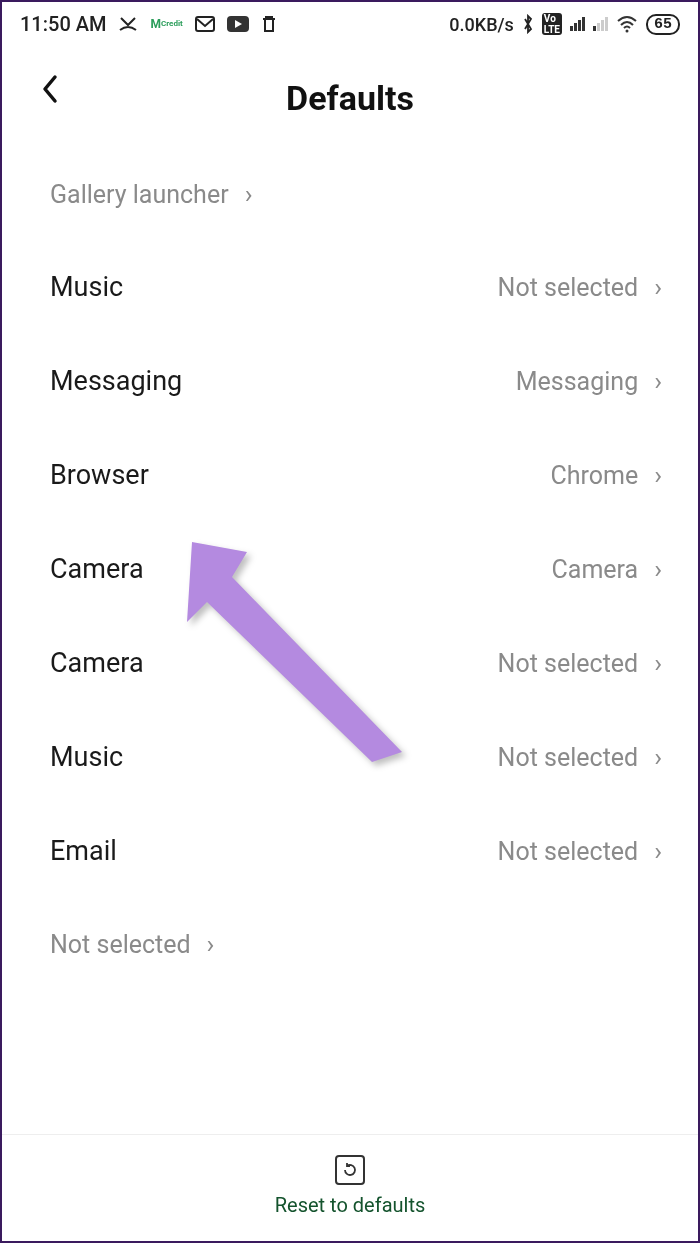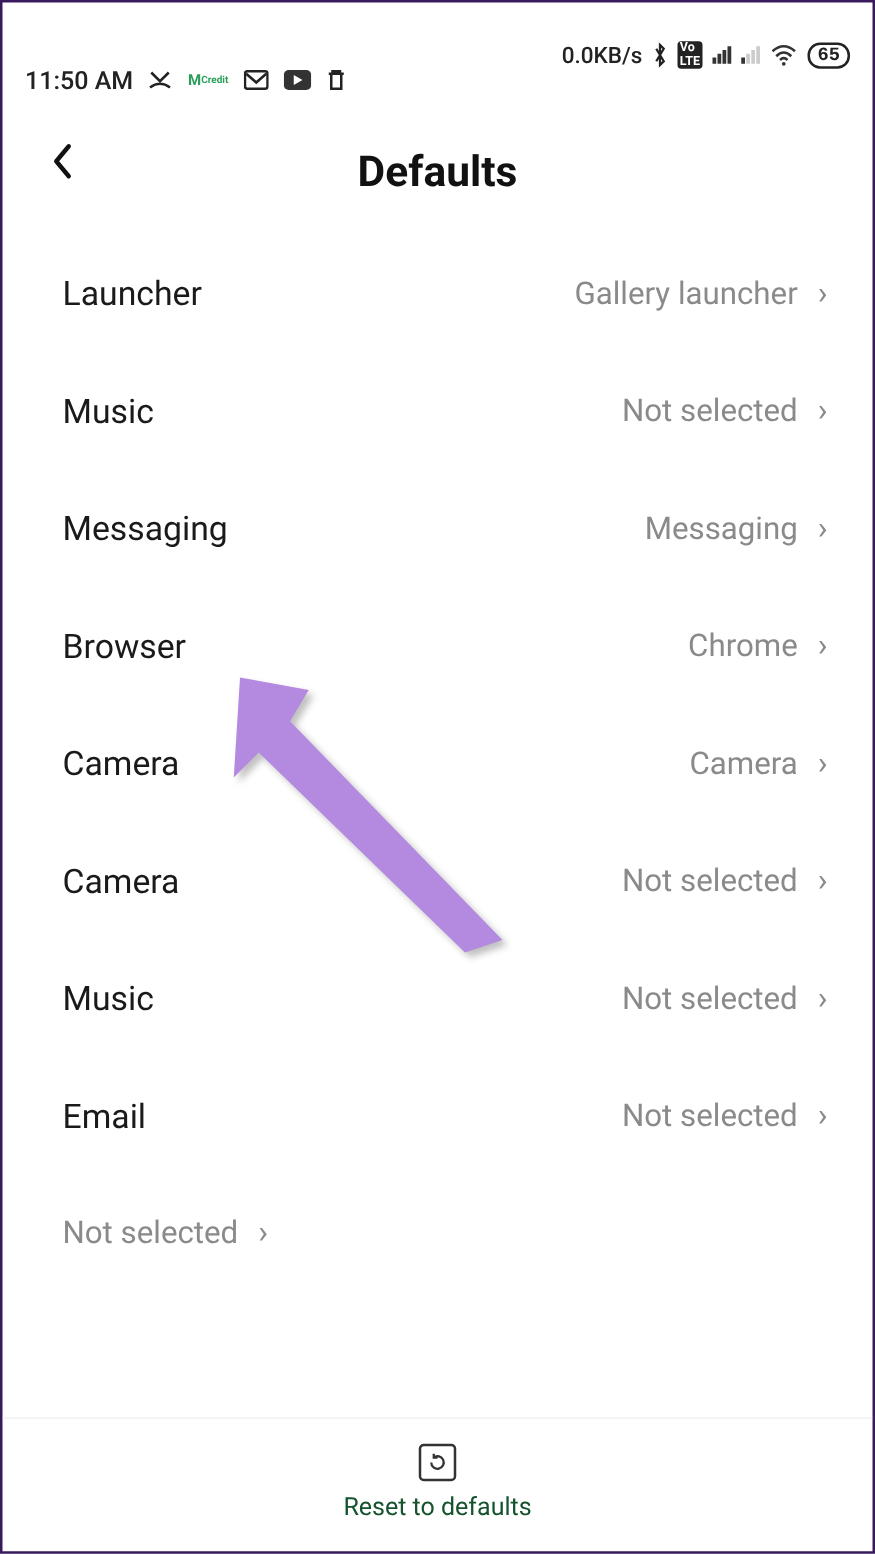--- a/index.html
+++ b/index.html
@@ -1,19 +1,19 @@
 <!DOCTYPE html>
 <html><head>
   <meta charset="utf-8">
   <style>
     * { margin: 0; padding: 0; box-sizing: border-box; font-family: -apple-system, BlinkMacSystemFont, 'Segoe UI', Roboto, sans-serif; }
     body { width: 700px; height: 1243px; background: #fff; border: 2px solid #3a1a5e; position: relative; overflow: hidden; }
     
     .status-bar { display: flex; justify-content: space-between; align-items: center; padding: 10px 18px 6px; font-size: 20px; font-weight: 500; color: #222; }
-    .status-left { display: flex; align-items: center; gap: 12px; margin-top: 40px; }
+    .status-left { display: flex; align-items: center; gap: 12px; }
     .status-right { display: flex; align-items: center; gap: 8px; font-size: 18px; }
     .status-time { font-weight: 500; }
     .sicon { display: inline-flex; align-items: center; justify-content: center; }
     .battery { border: 2px solid #222; border-radius: 10px; padding: 0 6px; font-size: 15px; font-weight: 600; font-family: Liberation Mono, monospace; }
     .volte { background: #222; color: #fff; font-size: 10px; padding: 0 2px; border-radius: 3px; font-weight: bold; }
     .signal-bars { display: inline-flex; align-items: flex-end; gap: 1px; }
     .signal-bars span { width: 3px; background: #333; }
     .signal-bars span:nth-child(1){height:5px}
     .signal-bars span:nth-child(2){height:8px}
     .signal-bars span:nth-child(3){height:11px}
@@ -103,21 +103,20 @@
   <span class="back">
     <svg width="20" height="32" viewBox="0 0 20 32">
         <path d="M15 4 L5 16 L15 28" stroke="#111" stroke-width="3.5" fill="none" stroke-linecap="round" stroke-linejoin="round"></path>
       </svg>
   </span>
   <span class="title">Defaults</span>
 </div>
 
 <div class="list">
   <div class="row">
-    <span class="row-label">Launcher</span>
     <span class="row-right">
       <span class="row-value">Gallery launcher</span>
       <span class="chev">›</span>
     </span>
   </div>
   <div class="row">
     <span class="row-label">Music</span>
     <span class="row-right">
       <span class="row-value">Not selected</span>
       <span class="chev">›</span>

